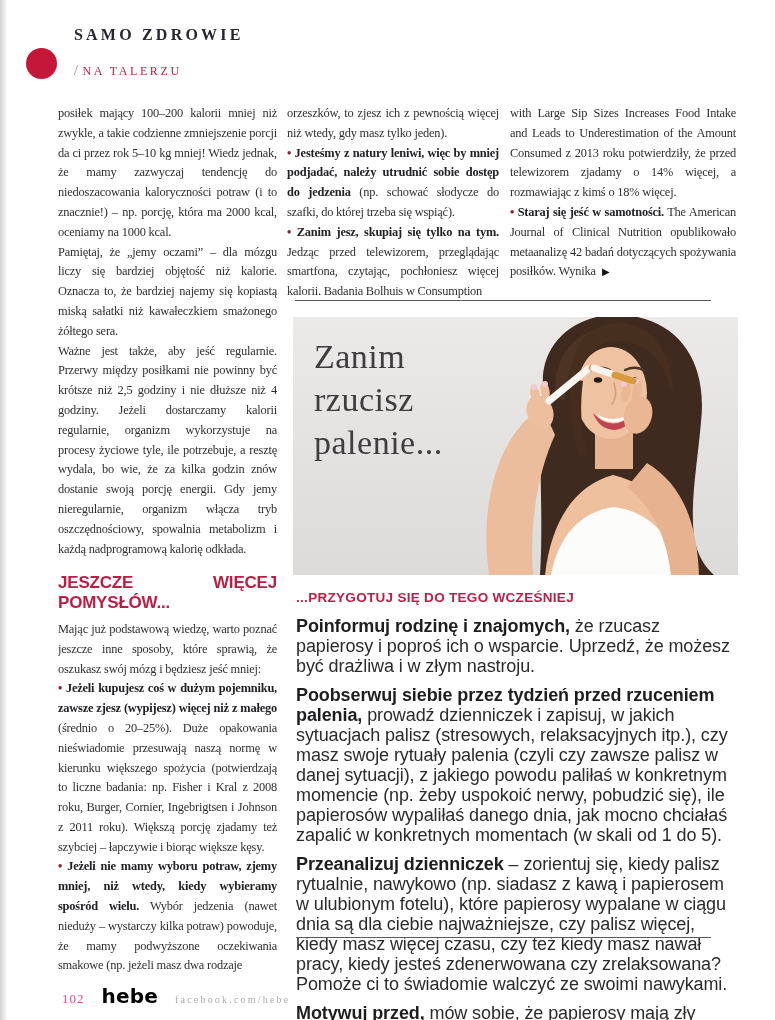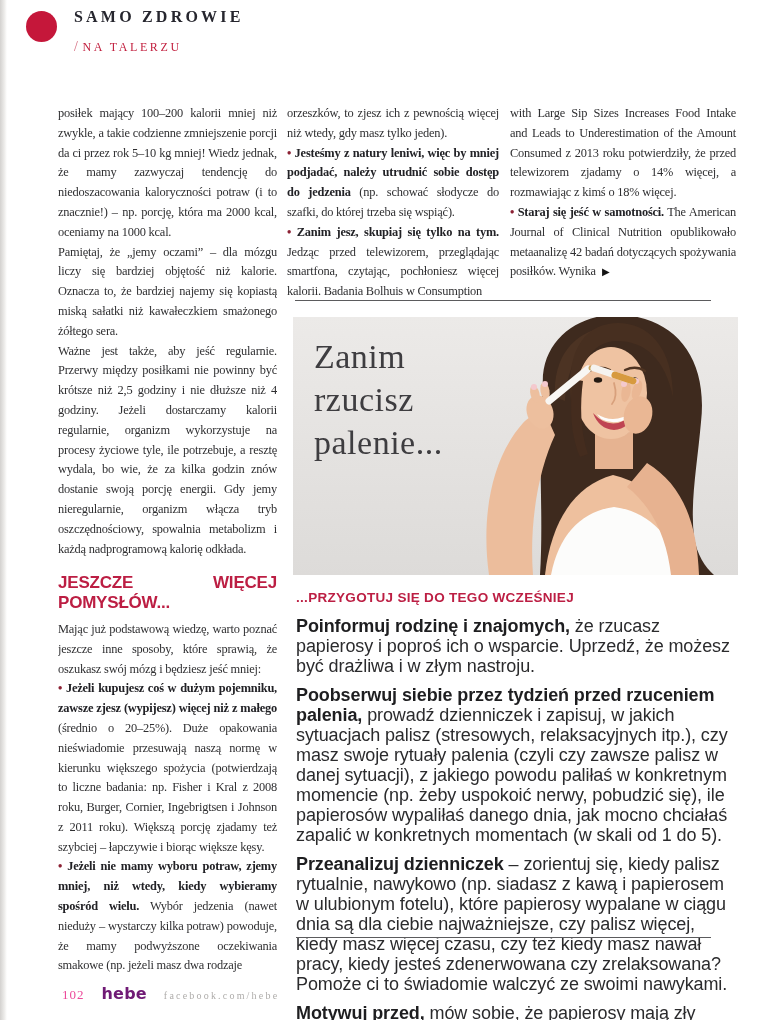--- a/index.html
+++ b/index.html
@@ -10,31 +10,31 @@
   }
   .page { position:absolute; inset:0; }
 
   
   .left-edge {
     position:absolute; left:0; top:0; width:7px; height:100%;
     background:linear-gradient(90deg,#d3d1cf 0%,#ecebe9 60%,#ffffff 100%);
   }
 
   
-  .header { position:absolute; left:26px; top:8px; display:flex; align-items:flex-start; }
+  .header { position:absolute; left:26px; top:26px; display:flex; align-items:flex-end; }
   .logo-dot {
     width:31px; height:31px; border-radius:50%; background:#c5173a; margin-top:3px;
   }
   .header-text { margin-left:17px; }
   .brand {
     font-family:"Liberation Serif", serif; font-weight:700;
     font-size:16px; letter-spacing:3.2px; color:#26262e;
   }
   .subsection {
-    margin-top:13px; font-family:"Liberation Serif", serif;
+    margin-top:19px; font-family:"Liberation Serif", serif;
     font-size:12px; letter-spacing:2.6px; color:#c2203f;
   }
   .subsection .slash { color:#d46a7e; margin-right:2px; font-size:14px; }
 
   
   .col {
     position:absolute; top:104px;
     font-size:12.4px; line-height:19.8px; letter-spacing:-0.2px;
     color:#2f2f31; text-align:justify; hyphens:auto;
   }
@@ -84,21 +84,21 @@
   .footer {
     position:absolute; left:62px; top:984px;
     display:flex; align-items:baseline; gap:17px;
   }
   .pagenum {
     font-family:"Liberation Serif", serif; font-size:13px;
     letter-spacing:1px; color:#ec4899;
   }
   .hebe-logo {
     font-family:"DejaVu Sans", sans-serif; font-weight:700;
-    font-size:16px; color:#701a75; letter-spacing:0.2px;
+    font-size:20px; color:#000000; letter-spacing:0.2px;
   }
   .social {
     font-family:"Liberation Serif", serif; font-size:10px;
     letter-spacing:2.2px; color:#aeacaa; text-decoration:none;
   }
 </style>
 </head>
 <body>
 
 <div class="page">

